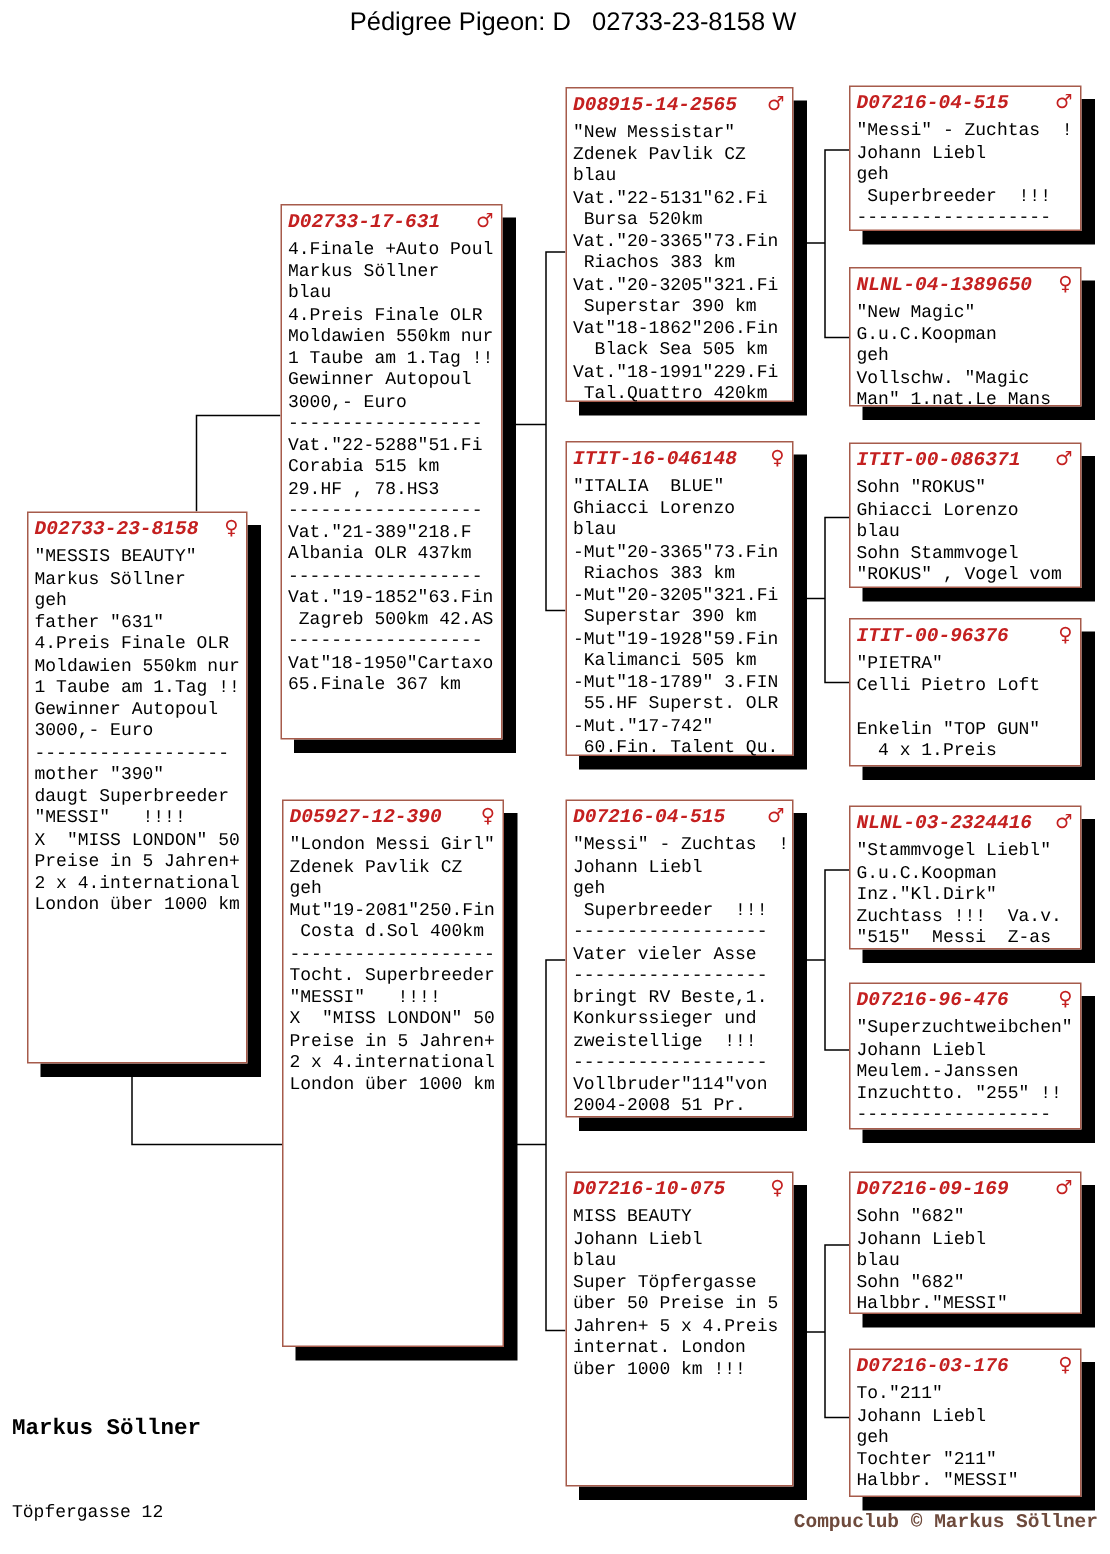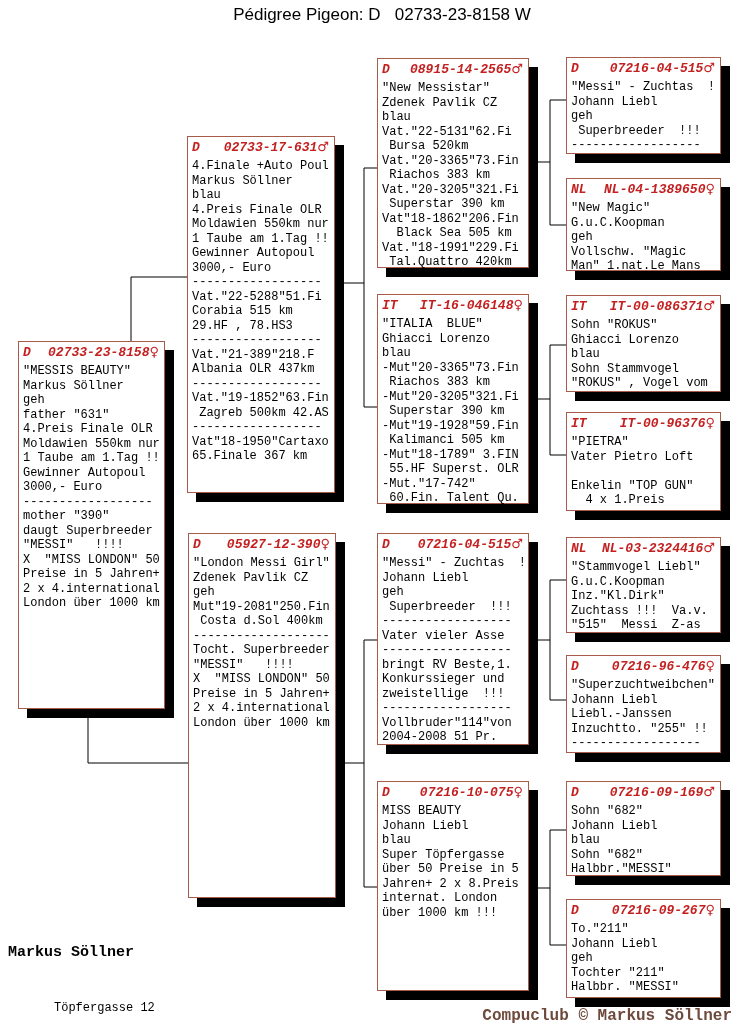--- a/index.html
+++ b/index.html
@@ -15,29 +15,29 @@
          font-family:"Liberation Sans","DejaVu Sans",sans-serif;font-size:17px;
          color:#000;white-space:pre;margin-left:12px;}
   .connectors{position:absolute;left:0;top:0;width:740px;height:1036px;}
   .connectors polyline{fill:none;stroke:#000;stroke-width:1;}
   .pbox{position:absolute;background:#ffffff;border:1px solid var(--box_border);
         box-shadow:9px 9px 0 var(--shadow_black);box-sizing:border-box;}
   .hdr{display:flex;align-items:baseline;padding:3px 5px 0 4px;
        color:var(--header_red);font-weight:bold;font-style:italic;font-size:13px;
        white-space:pre;}
   .hdr .country{flex:0 0 auto;}
-  .hdr .ring{flex:1 1 auto;text-align:right;}
+  .hdr .ring{flex:1 1 auto;text-align:left;}
   .hdr .sex{flex:0 0 auto;font-style:normal;font-family:"DejaVu Sans",sans-serif;
             font-size:13px;line-height:1;}
   .body{padding:4px 2px 0 4px;font-size:12px;line-height:14.5px;white-space:pre;}
   .bline{height:14.5px;}
   .owner{position:absolute;left:8px;top:906px;white-space:pre;}
   .owner-name{font-size:15px;font-weight:bold;line-height:22px;}
-  .owner-line{font-size:12px;line-height:17px;margin-left:46px;}
-  .credit{position:absolute;right:8px;top:1007px;font-size:16px;font-weight:bold;
+  .owner-line{font-size:12px;line-height:17px;}
+  .credit{position:absolute;right:8px;top:1007px;font-size:13px;font-weight:bold;
           color:var(--credit_brown);white-space:pre;}
 </style>
 </head>
 <body>
 
 <div class="page">
 
   <div class="title">Pédigree Pigeon: D   02733-23-8158 W</div>
 
   <svg class="connectors" viewBox="0 0 740 1036" width="740" height="1036">
@@ -114,21 +114,21 @@
     </div>
     <div class="body"><div class="bline">"Messi" - Zuchtas  !</div><div class="bline">Johann Liebl</div><div class="bline">geh</div><div class="bline"> Superbreeder  !!!</div><div class="bline">------------------</div><div class="bline">Vater vieler Asse</div><div class="bline">------------------</div><div class="bline">bringt RV Beste,1.</div><div class="bline">Konkurssieger und</div><div class="bline">zweistellige  !!!</div><div class="bline">------------------</div><div class="bline">Vollbruder"114"von</div><div class="bline">2004-2008 51 Pr.</div></div>
   </div>
 
   <div class="pbox" style="left:377px;top:781px;width:152px;height:210px;">
     <div class="hdr">
       <span class="country">D</span>
       <span class="ring">07216-10-075</span>
       <span class="sex">♀</span>
     </div>
-    <div class="body"><div class="bline">MISS BEAUTY</div><div class="bline">Johann Liebl</div><div class="bline">blau</div><div class="bline">Super Töpfergasse</div><div class="bline">über 50 Preise in 5</div><div class="bline">Jahren+ 2 x 8.Preis</div><div class="bline">internat. London</div><div class="bline">über 1000 km !!!</div></div>
+    <div class="body"><div class="bline">MISS BEAUTY</div><div class="bline">Johann Liebl</div><div class="bline">blau</div><div class="bline">Super Töpfergasse</div><div class="bline">über 50 Preise in 5</div><div class="bline">Jahren+ 5 x 4.Preis</div><div class="bline">internat. London</div><div class="bline">über 1000 km !!!</div></div>
   </div>
 
   <div class="pbox" style="left:566px;top:57px;width:155px;height:97px;">
     <div class="hdr">
       <span class="country">D</span>
       <span class="ring">07216-04-515</span>
       <span class="sex">♂</span>
     </div>
     <div class="body"><div class="bline">"Messi" - Zuchtas  !</div><div class="bline">Johann Liebl</div><div class="bline">geh</div><div class="bline"> Superbreeder  !!!</div><div class="bline">------------------</div></div>
   </div>
@@ -150,54 +150,54 @@
     </div>
     <div class="body"><div class="bline">Sohn "ROKUS"</div><div class="bline">Ghiacci Lorenzo</div><div class="bline">blau</div><div class="bline">Sohn Stammvogel</div><div class="bline">"ROKUS" , Vogel vom</div></div>
   </div>
 
   <div class="pbox" style="left:566px;top:412px;width:155px;height:99px;">
     <div class="hdr">
       <span class="country">IT</span>
       <span class="ring">IT-00-96376</span>
       <span class="sex">♀</span>
     </div>
-    <div class="body"><div class="bline">"PIETRA"</div><div class="bline">Vater Pietro Loft</div><div class="bline">&nbsp;</div><div class="bline">Enkelin "TOP GUN"</div><div class="bline">  4 x 1.Preis</div></div>
+    <div class="body"><div class="bline">"PIETRA"</div><div class="bline">Celli Pietro Loft</div><div class="bline">&nbsp;</div><div class="bline">Enkelin "TOP GUN"</div><div class="bline">  4 x 1.Preis</div></div>
   </div>
 
   <div class="pbox" style="left:566px;top:537px;width:155px;height:96px;">
     <div class="hdr">
       <span class="country">NL</span>
       <span class="ring">NL-03-2324416</span>
       <span class="sex">♂</span>
     </div>
     <div class="body"><div class="bline">"Stammvogel Liebl"</div><div class="bline">G.u.C.Koopman</div><div class="bline">Inz."Kl.Dirk"</div><div class="bline">Zuchtass !!!  Va.v.</div><div class="bline">"515"  Messi  Z-as</div></div>
   </div>
 
   <div class="pbox" style="left:566px;top:655px;width:155px;height:98px;">
     <div class="hdr">
       <span class="country">D</span>
       <span class="ring">07216-96-476</span>
       <span class="sex">♀</span>
     </div>
-    <div class="body"><div class="bline">"Superzuchtweibchen"</div><div class="bline">Johann Liebl</div><div class="bline">Liebl.-Janssen</div><div class="bline">Inzuchtto. "255" !!</div><div class="bline">------------------</div></div>
+    <div class="body"><div class="bline">"Superzuchtweibchen"</div><div class="bline">Johann Liebl</div><div class="bline">Meulem.-Janssen</div><div class="bline">Inzuchtto. "255" !!</div><div class="bline">------------------</div></div>
   </div>
 
   <div class="pbox" style="left:566px;top:781px;width:155px;height:95px;">
     <div class="hdr">
       <span class="country">D</span>
       <span class="ring">07216-09-169</span>
       <span class="sex">♂</span>
     </div>
     <div class="body"><div class="bline">Sohn "682"</div><div class="bline">Johann Liebl</div><div class="bline">blau</div><div class="bline">Sohn "682"</div><div class="bline">Halbbr."MESSI"</div></div>
   </div>
 
   <div class="pbox" style="left:566px;top:899px;width:155px;height:99px;">
     <div class="hdr">
       <span class="country">D</span>
-      <span class="ring">07216-09-267</span>
+      <span class="ring">07216-03-176</span>
       <span class="sex">♀</span>
     </div>
     <div class="body"><div class="bline">To."211"</div><div class="bline">Johann Liebl</div><div class="bline">geh</div><div class="bline">Tochter "211"</div><div class="bline">Halbbr. "MESSI"</div></div>
   </div>
 
   <div class="owner">
     <div class="owner-name">Markus Söllner</div>
     <div class="owner-line">Töpfergasse 12</div>
     
     

